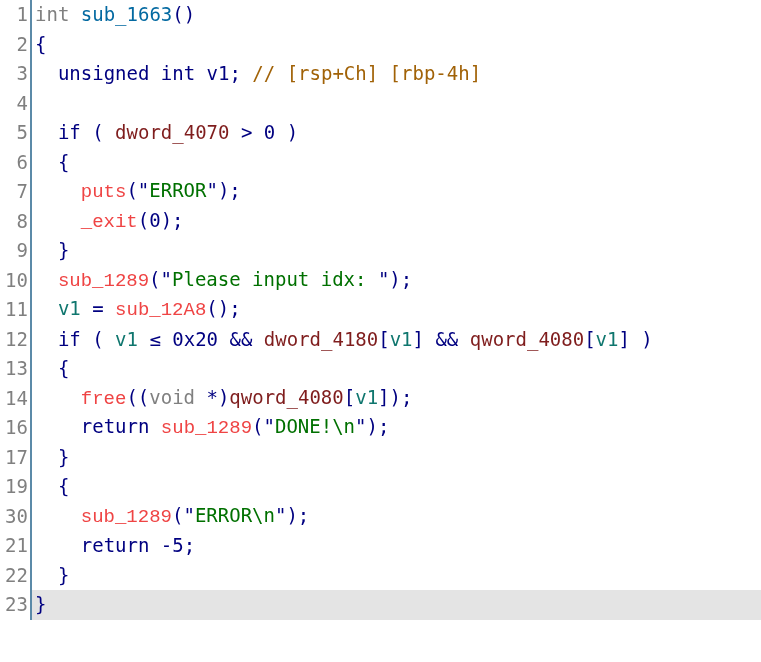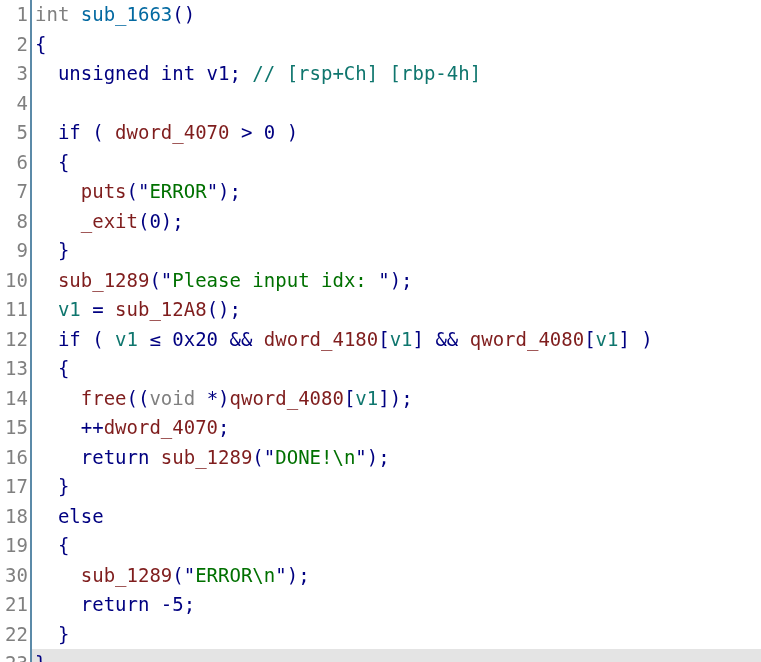--- a/index.html
+++ b/index.html
@@ -59,47 +59,45 @@
     flex: 1 1 auto;
     padding-left: 3px;
     white-space: pre;
     overflow: hidden;
   }
 
   
   .t-def    { color: #000080; }              
   .t-type   { color: #808080; margin-top: 27px; }              
   .t-fname  { color: #0369a1; }              
-  .t-func   { color: #7f1d1d; }              
+  .t-func   { color: #ef4444; font-family: Liberation Mono, monospace; }              
   .t-glob   { color: #7f1d1d; }              
   .t-lvar   { color: #0f766e; }              
   .t-str    { color: #007000; text-align: center; }              
-  .t-cmt    { color: #0f766e; }              
+  .t-cmt    { color: #a16207; }              
 </style>
 </head>
 <body>
 
 <div id="editor">
 
 <div class="code-line"><div class="gutter">1</div><div class="divider"></div><div class="code-text"><span class="t-type">int</span><span class="t-def"> </span><span class="t-fname">sub_1663</span><span class="t-def">()</span></div></div>
     <div class="code-line"><div class="gutter">2</div><div class="divider"></div><div class="code-text"><span class="t-def">{</span></div></div>
     <div class="code-line"><div class="gutter">3</div><div class="divider"></div><div class="code-text"><span class="t-def">  unsigned int v1; </span><span class="t-cmt">// [rsp+Ch] [rbp-4h]</span></div></div>
     <div class="code-line"><div class="gutter">4</div><div class="divider"></div><div class="code-text"></div></div>
     <div class="code-line"><div class="gutter">5</div><div class="divider"></div><div class="code-text"><span class="t-def">  if ( </span><span class="t-glob">dword_4070</span><span class="t-def"> &gt; 0 )</span></div></div>
     <div class="code-line"><div class="gutter">6</div><div class="divider"></div><div class="code-text"><span class="t-def">  {</span></div></div>
     <div class="code-line"><div class="gutter">7</div><div class="divider"></div><div class="code-text"><span class="t-def">    </span><span class="t-func">puts</span><span class="t-def">("</span><span class="t-str">ERROR</span><span class="t-def">");</span></div></div>
     <div class="code-line"><div class="gutter">8</div><div class="divider"></div><div class="code-text"><span class="t-def">    </span><span class="t-func">_exit</span><span class="t-def">(0);</span></div></div>
     <div class="code-line"><div class="gutter">9</div><div class="divider"></div><div class="code-text"><span class="t-def">  }</span></div></div>
     <div class="code-line"><div class="gutter">10</div><div class="divider"></div><div class="code-text"><span class="t-def">  </span><span class="t-func">sub_1289</span><span class="t-def">("</span><span class="t-str">Please input idx: </span><span class="t-def">");</span></div></div>
     <div class="code-line"><div class="gutter">11</div><div class="divider"></div><div class="code-text"><span class="t-def">  </span><span class="t-lvar">v1</span><span class="t-def"> = </span><span class="t-func">sub_12A8</span><span class="t-def">();</span></div></div>
     <div class="code-line"><div class="gutter">12</div><div class="divider"></div><div class="code-text"><span class="t-def">  if ( </span><span class="t-lvar">v1</span><span class="t-def"> ≤ 0x20 &amp;&amp; </span><span class="t-glob">dword_4180</span><span class="t-def">[</span><span class="t-lvar">v1</span><span class="t-def">] &amp;&amp; </span><span class="t-glob">qword_4080</span><span class="t-def">[</span><span class="t-lvar">v1</span><span class="t-def">] )</span></div></div>
     <div class="code-line"><div class="gutter">13</div><div class="divider"></div><div class="code-text"><span class="t-def">  {</span></div></div>
     <div class="code-line"><div class="gutter">14</div><div class="divider"></div><div class="code-text"><span class="t-def">    </span><span class="t-func">free</span><span class="t-def">((</span><span class="t-type">void</span><span class="t-def"> *)</span><span class="t-glob">qword_4080</span><span class="t-def">[</span><span class="t-lvar">v1</span><span class="t-def">]);</span></div></div>
-    <div class="code-line"><div class="gutter">15</div><div class="divider"></div><div class="code-text"><span class="t-def">    ++</span><span class="t-glob">dword_4070</span><span class="t-def">;</span></div></div>
     <div class="code-line"><div class="gutter">16</div><div class="divider"></div><div class="code-text"><span class="t-def">    return </span><span class="t-func">sub_1289</span><span class="t-def">("</span><span class="t-str">DONE!\n</span><span class="t-def">");</span></div></div>
     <div class="code-line"><div class="gutter">17</div><div class="divider"></div><div class="code-text"><span class="t-def">  }</span></div></div>
-    <div class="code-line"><div class="gutter">18</div><div class="divider"></div><div class="code-text"><span class="t-def">  else</span></div></div>
     <div class="code-line"><div class="gutter">19</div><div class="divider"></div><div class="code-text"><span class="t-def">  {</span></div></div>
     <div class="code-line"><div class="gutter">30</div><div class="divider"></div><div class="code-text"><span class="t-def">    </span><span class="t-func">sub_1289</span><span class="t-def">("</span><span class="t-str">ERROR\n</span><span class="t-def">");</span></div></div>
     <div class="code-line"><div class="gutter">21</div><div class="divider"></div><div class="code-text"><span class="t-def">    return -5;</span></div></div>
     <div class="code-line"><div class="gutter">22</div><div class="divider"></div><div class="code-text"><span class="t-def">  }</span></div></div>
     <div class="code-line current"><div class="gutter">23</div><div class="divider"></div><div class="code-text"><span class="t-def">}</span></div></div>
   </div>
 
 </body></html>

